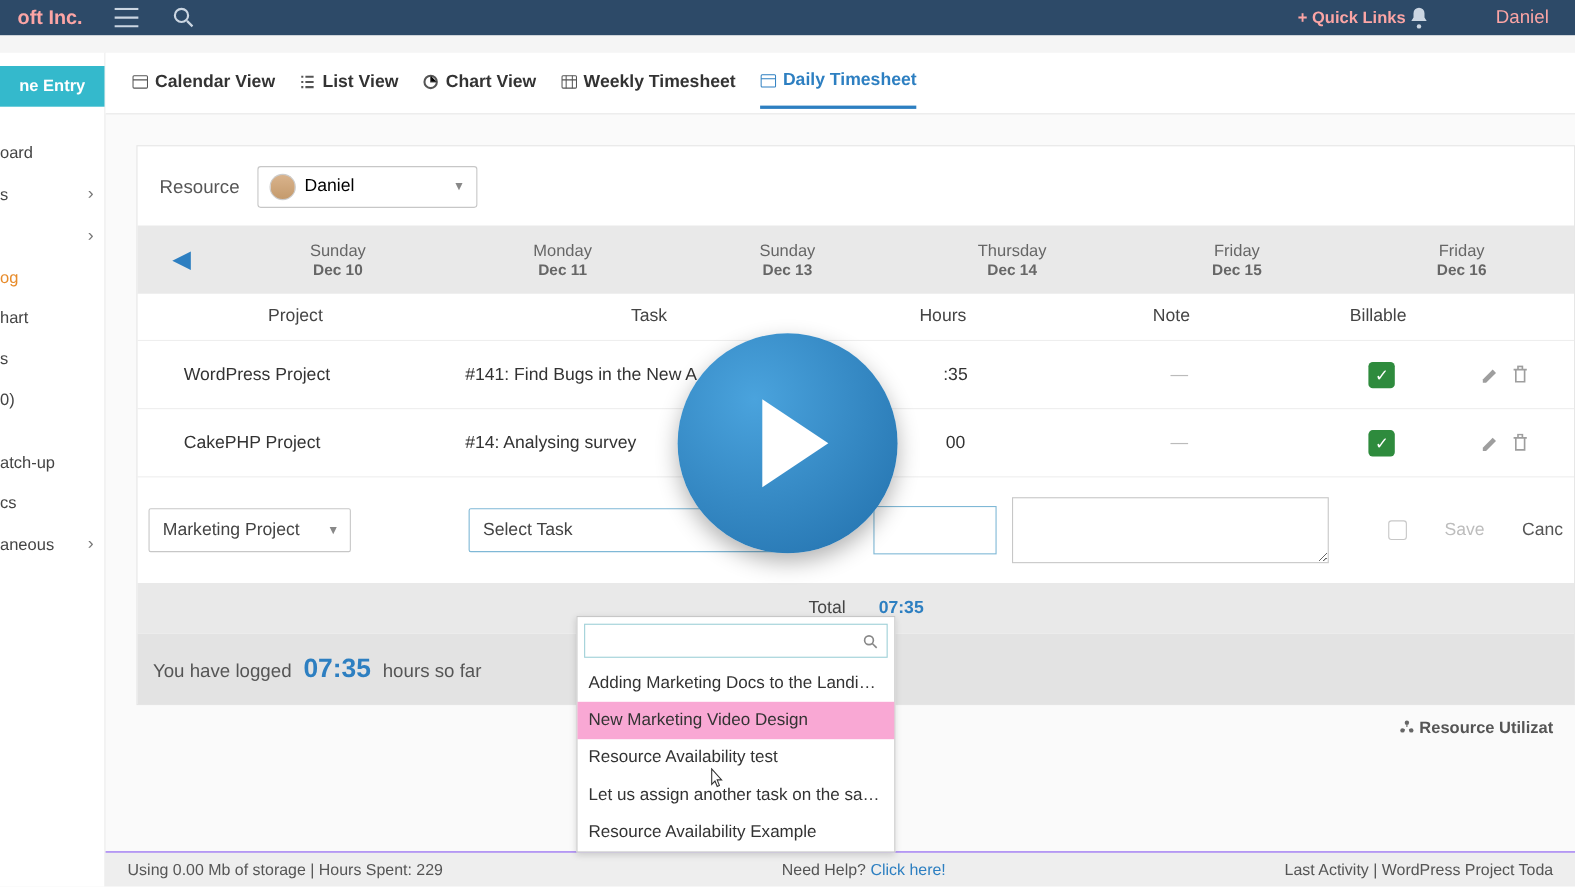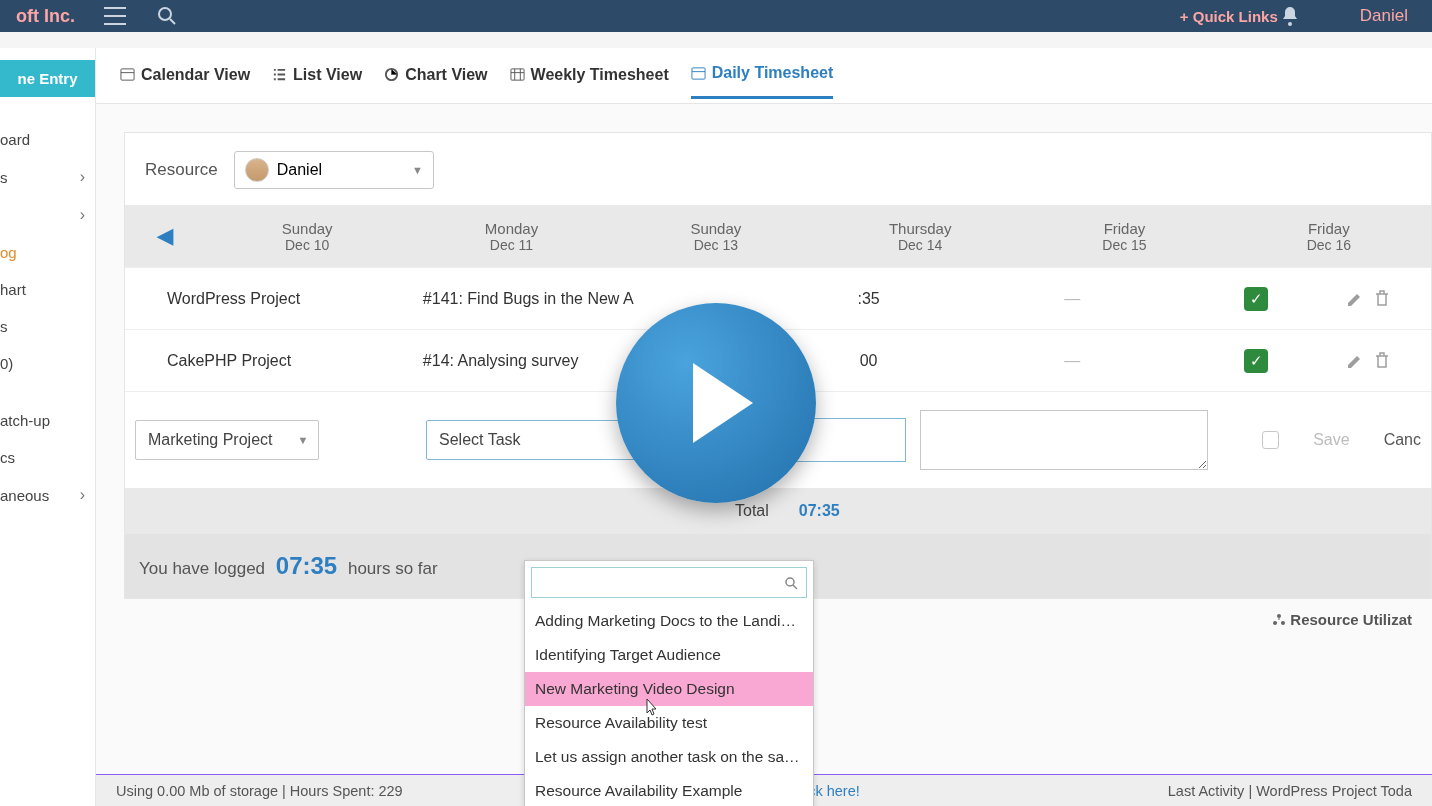--- a/index.html
+++ b/index.html
@@ -33,21 +33,21 @@
   .resource-row { display: flex; align-items: center; gap: 16px; padding: 0 0 16px 20px; }
   .resource-row label { font-size: 17px; color: #555; }
   .resource-sel { border: 1px solid #c7c7c7; border-radius: 3px; padding: 6px 40px 6px 10px; display: flex; align-items: center; gap: 8px; position: relative; min-width: 200px; cursor: pointer; }
   .resource-sel .caret { position: absolute; right: 10px; color: #888; font-size: 11px; }
   .avatar { width: 24px; height: 24px; border-radius: 50%; background: linear-gradient(#d9b38c,#c49a6c); border: 1px solid #ccc; }
 
   .days { display: flex; background: #e9e9e9; height: 62px; }
   .nav-cell { width: 80px; display: flex; align-items: center; justify-content: center; color: #2d7fc1; cursor: pointer; font-size: 22px; }
   .day { flex: 1; display: flex; flex-direction: column; align-items: center; justify-content: center; color: #666; font-size: 15px; cursor: pointer; }
   .day .dname { font-weight: 500; }
-  .day .ddate { font-size: 14px; margin-top: 0; }
+  .day .ddate { font-size: 14px; margin-top: 0; font-weight: bold; }
   .day.active { background: #ec8b36; color: #fff; font-weight: 700; }
   .day.active .dname { font-size: 17px; }
 
   .grid-head { display: flex; padding: 12px 10px; color: #444; font-size: 16px; }
   .col-project { width: 270px; text-align: center; }
   .col-task { width: 380px; text-align: center; }
   .col-hours { width: 160px; text-align: center; }
   .col-note { width: 260px; text-align: center; }
   .col-bill { width: 120px; text-align: center; }
   .col-act { width: 110px; text-align: center; }
@@ -241,20 +241,28 @@
             <div class="dname">Friday</div>
             <div class="ddate">Dec 15</div>
           </div>
           <div class="day">
             <div class="dname">Friday</div>
             <div class="ddate">Dec 16</div>
           </div>
         </div>
     </div>
 
+    <div class="grid-head">
+      <div class="col-project">Project</div>
+      <div class="col-task">Task</div>
+      <div class="col-hours">Hours</div>
+      <div class="col-note">Note</div>
+      <div class="col-bill">Billable</div>
+      <div class="col-act"></div>
+    </div>
 
     <div id="rows-holder">
         <div class="row">
           <div class="cell proj">WordPress Project</div>
           <div class="cell task">#141: Find Bugs in the New A</div>
           <div class="cell hrs">:35</div>
           <div class="cell note">—</div>
           <div class="cell bill">
             <div class="chk">✓</div>
           </div>
@@ -327,21 +335,20 @@
   <div class="dropdown">
     <div class="search">
       <input style="">
       <svg width="14" height="14">
           <circle cx="6" cy="6" r="4" fill="none" stroke="#888" stroke-width="1.5"></circle>
           <path d="M9 9l4 4" stroke="#888" stroke-width="1.5"></path>
         </svg>
     </div>
     <div id="dd-opts">
         <div class="opt">Adding Marketing Docs to the Landing P</div>
-        <div class="opt">Identifying Target Audience</div>
         <div class="opt hover">New Marketing Video Design</div>
         <div class="opt">Resource Availability test</div>
         <div class="opt">Let us assign another task on the same</div>
         <div class="opt">Resource Availability Example</div>
       </div>
   </div>
 
   <div class="cursor-icon">
     <svg width="16" height="20">
         <path d="M3 1l0 14 3-3 2 5 2-1-2-5 4 0z" fill="#fff" stroke="#333"></path>

